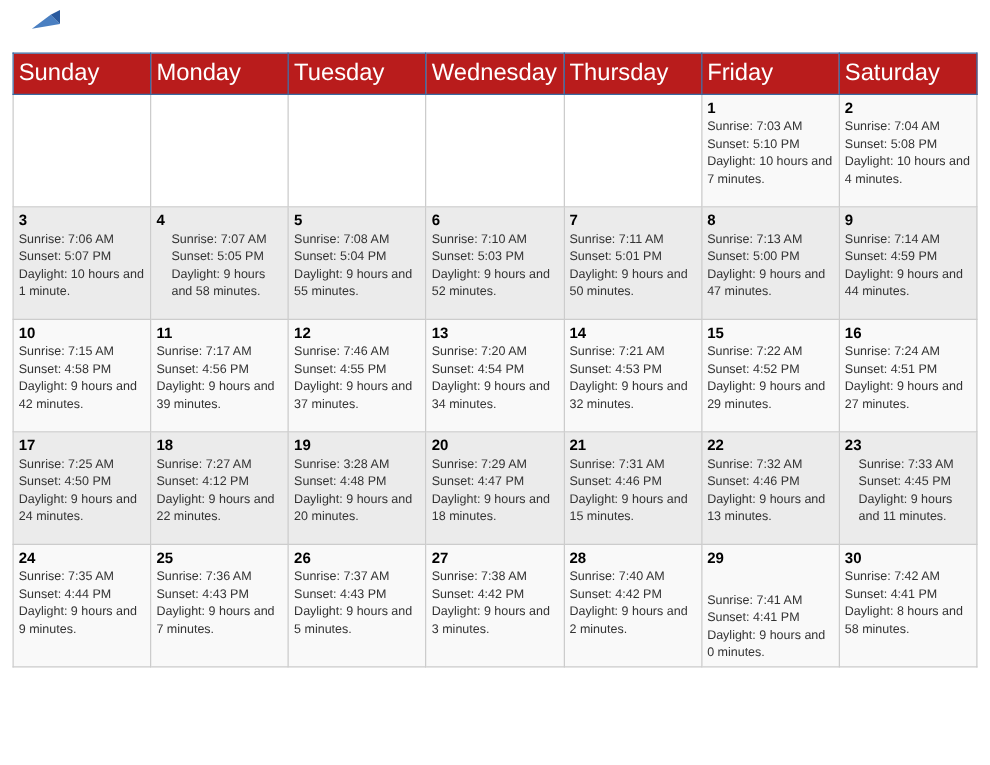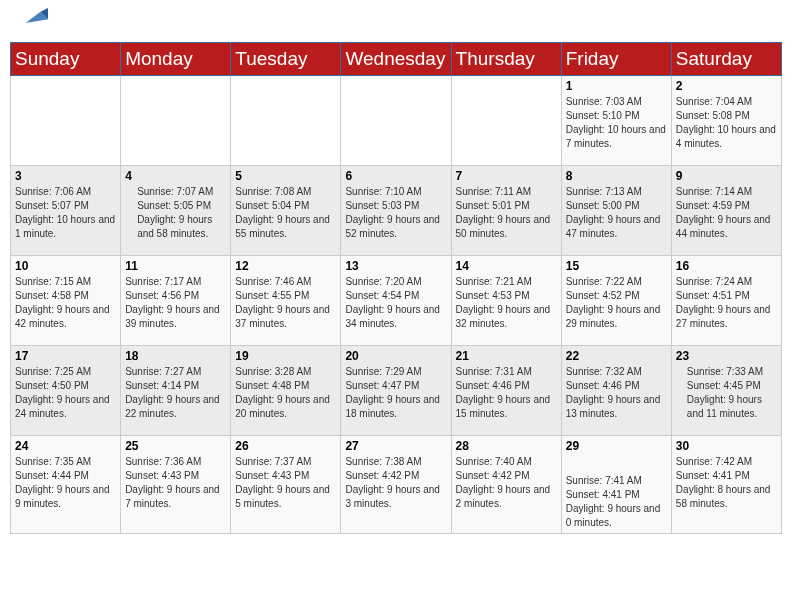--- a/index.html
+++ b/index.html
@@ -227,21 +227,21 @@
       <tr>
         <td>
           <span class="day-num">17</span>
           <div class="day-info" style="white-space: pre-line;">Sunrise: 7:25 AM
 Sunset: 4:50 PM
 Daylight: 9 hours and 24 minutes.</div>
         </td>
         <td>
           <span class="day-num">18</span>
           <div class="day-info" style="white-space: pre-line;">Sunrise: 7:27 AM
-Sunset: 4:14 PM
+Sunset: 4:12 PM
 Daylight: 9 hours and 22 minutes.</div>
         </td>
         <td>
           <span class="day-num">19</span>
           <div class="day-info" style="white-space: pre-line;">Sunrise: 3:28 AM
 Sunset: 4:48 PM
 Daylight: 9 hours and 20 minutes.</div>
         </td>
         <td>
           <span class="day-num">20</span>

